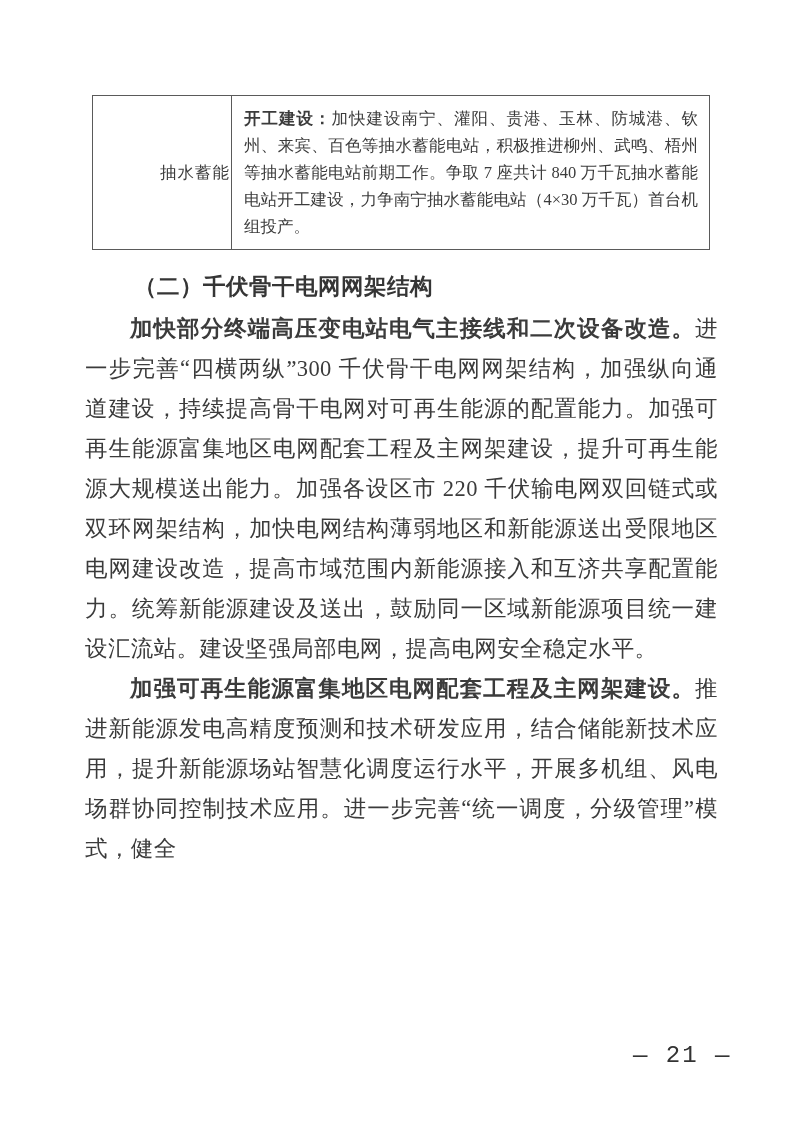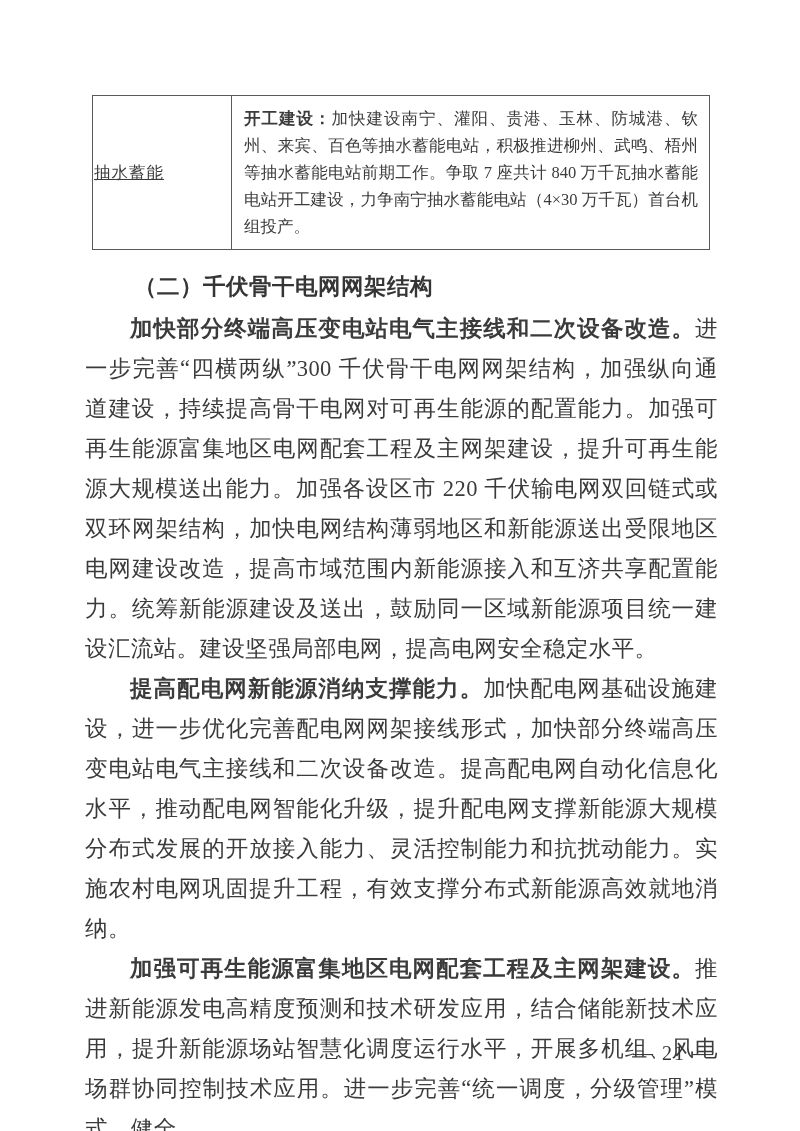--- a/index.html
+++ b/index.html
@@ -29,24 +29,23 @@
     font-size: 16.5px;
     line-height: 27px;
     color: #3b3b3b;
     table-layout: fixed;
   }
   table.doc-table td {
     border: 1.5px solid #5a5a5a;
   }
   td.cat-cell {
     width: 136px;
-    text-align: left;
+    text-align: right;
     vertical-align: middle;
     letter-spacing: 1px;
-    text-decoration: underline;
   }
   td.desc-cell {
     padding: 9px 11px 9px 12px;
     text-align: justify;
     vertical-align: middle;
   }
   .bold { font-weight: bold; margin-top: 20px; }
   h2.section-heading {
     font-size: 22.5px;
     font-weight: bold;
@@ -62,24 +61,25 @@
     text-indent: 2em;
     margin: 0;
     letter-spacing: 0.4px;
     color: #3b3b3b;
   }
   p.body-para:first-of-type { margin-top: 7px; }
   .page-footer {
     position: absolute;
     left: 633px;
     top: 1042px;
-    font-size: 20px;
+    font-size: 24px;
     letter-spacing: 2px;
     color: #333333;
     white-space: nowrap;
+    font-family: Liberation Mono, monospace;
   }
 </style>
 </head>
 <body>
 
 <div class="page">
   <div class="content">
 
     <table class="doc-table">
       <tbody>
@@ -91,23 +91,20 @@
         </tr>
       </tbody>
     </table>
 
     <h2 class="section-heading">（二）千伏骨干电网网架结构</h2>
 
     <p class="body-para">
       <span class="bold">加快部分终端高压变电站电气主接线和二次设备改造。</span><span>进一步完善“四横两纵”300 千伏骨干电网网架结构，加强纵向通道建设，持续提高骨干电网对可再生能源的配置能力。加强可再生能源富集地区电网配套工程及主网架建设，提升可再生能源大规模送出能力。加强各设区市 220 千伏输电网双回链式或双环网架结构，加快电网结构薄弱地区和新能源送出受限地区电网建设改造，提高市域范围内新能源接入和互济共享配置能力。统筹新能源建设及送出，鼓励同一区域新能源项目统一建设汇流站。建设坚强局部电网，提高电网安全稳定水平。</span>
     </p>
 
-    <p class="body-para">
-      <span class="bold">提高配电网新能源消纳支撑能力。</span><span>加快配电网基础设施建设，进一步优化完善配电网网架接线形式，加快部分终端高压变电站电气主接线和二次设备改造。提高配电网自动化信息化水平，推动配电网智能化升级，提升配电网支撑新能源大规模分布式发展的开放接入能力、灵活控制能力和抗扰动能力。实施农村电网巩固提升工程，有效支撑分布式新能源高效就地消纳。</span>
-    </p>
 
     <p class="body-para">
       <span class="bold">加强可再生能源富集地区电网配套工程及主网架建设。</span><span>推进新能源发电高精度预测和技术研发应用，结合储能新技术应用，提升新能源场站智慧化调度运行水平，开展多机组、风电场群协同控制技术应用。进一步完善“统一调度，分级管理”模式，健全</span>
     </p>
 
   </div>
 
   <div class="page-footer">— 21 —</div>
 </div>
 

